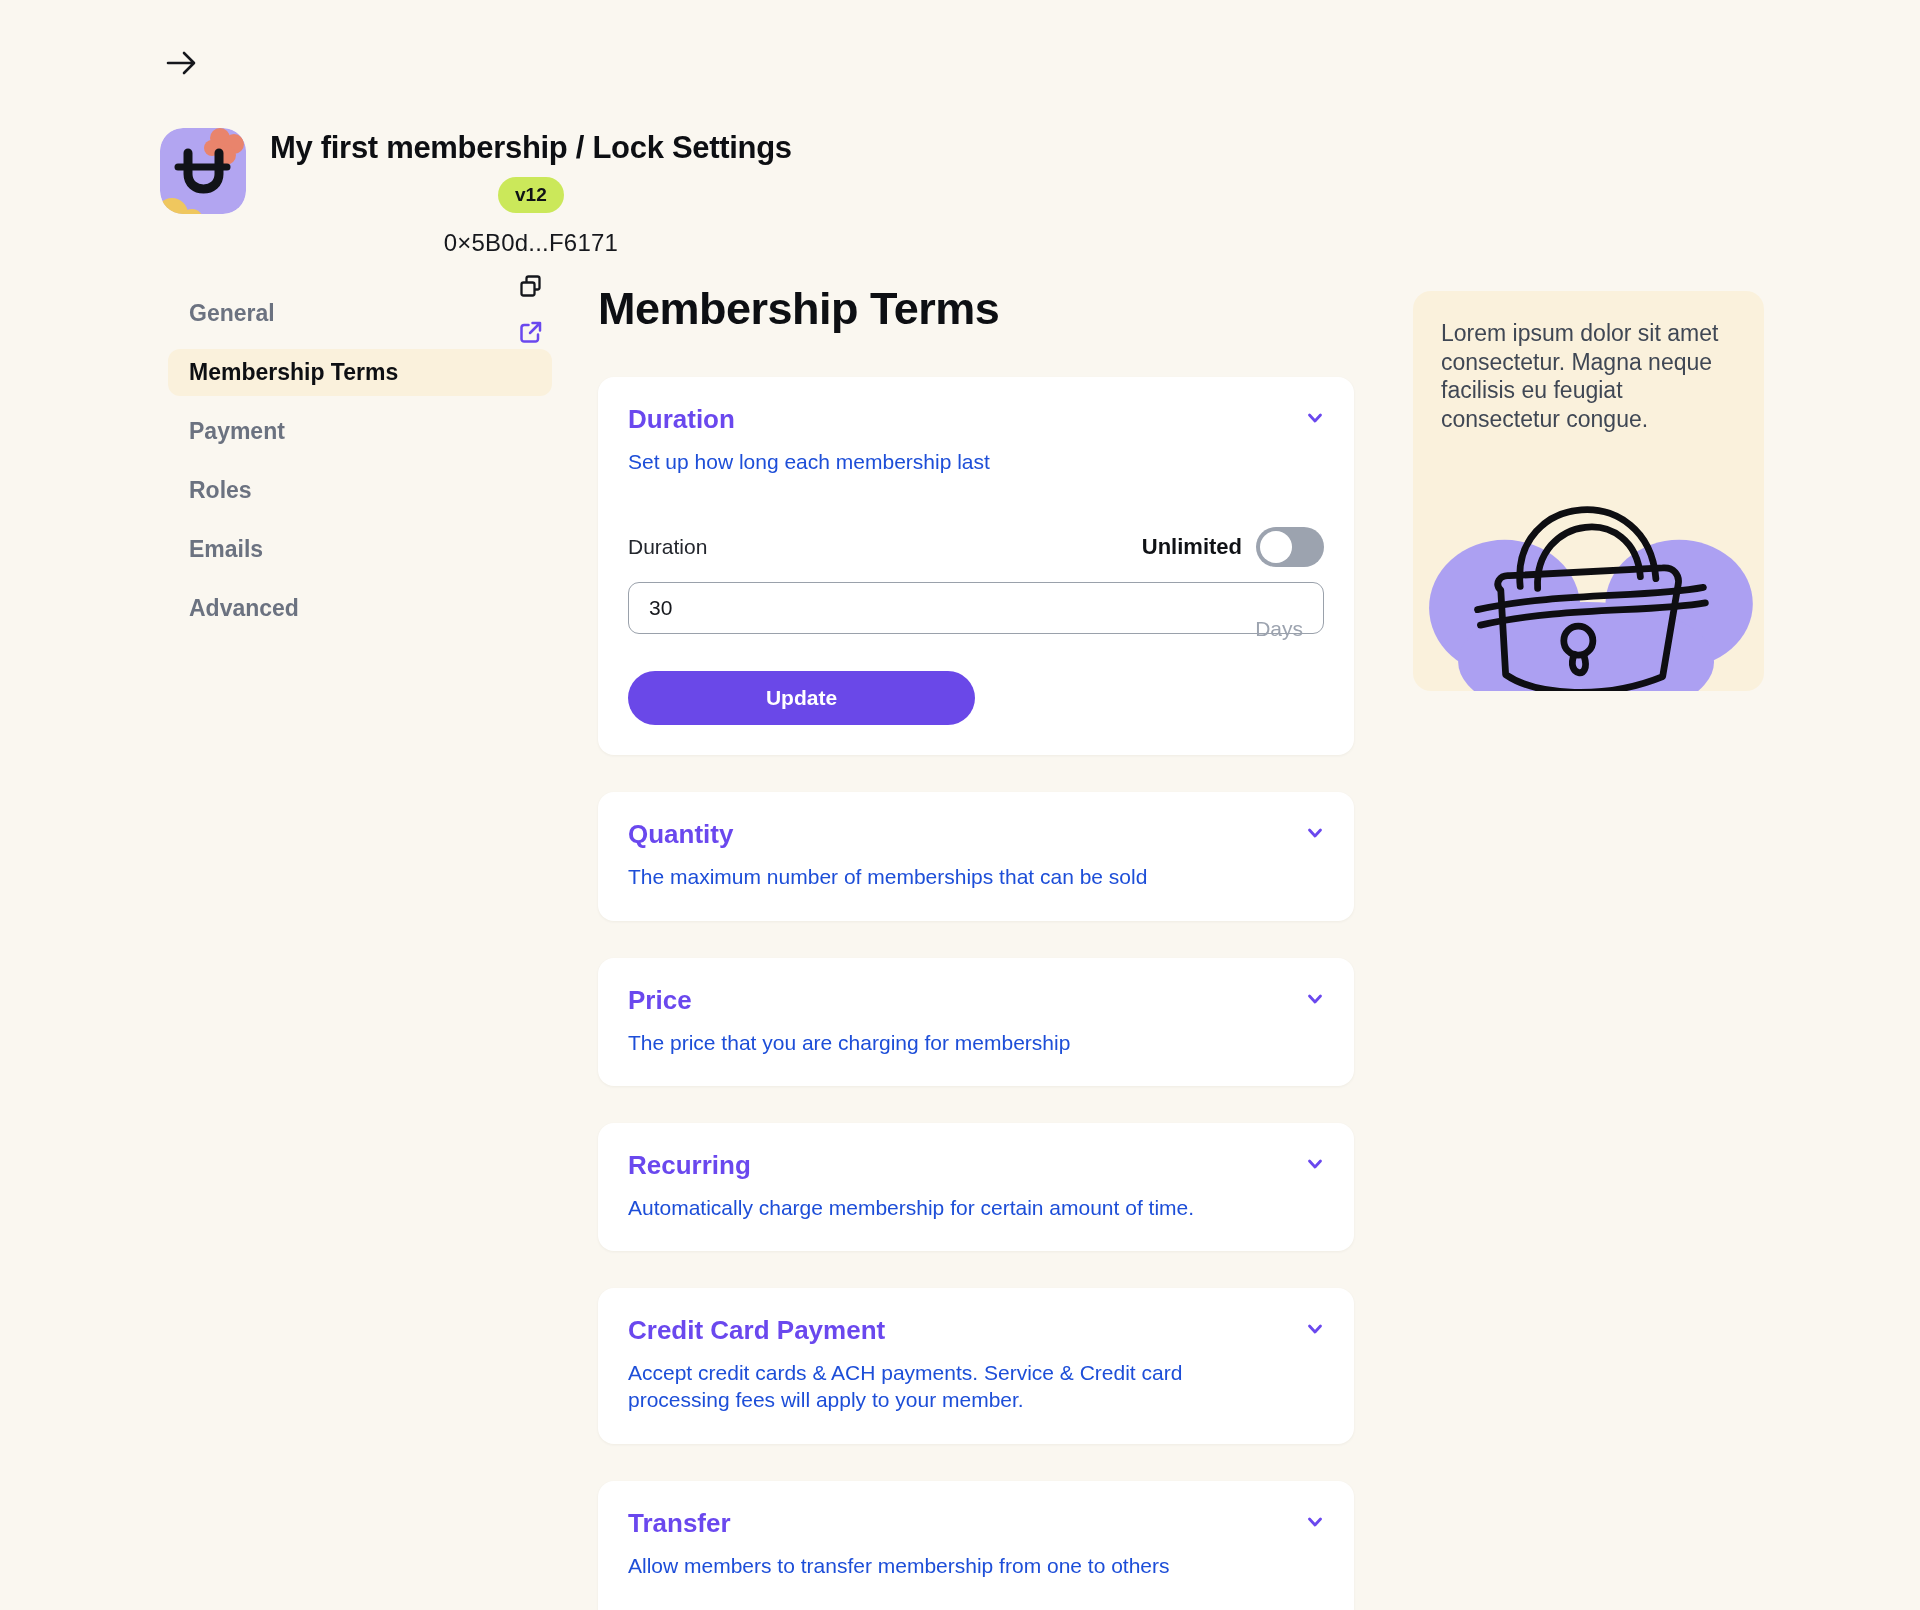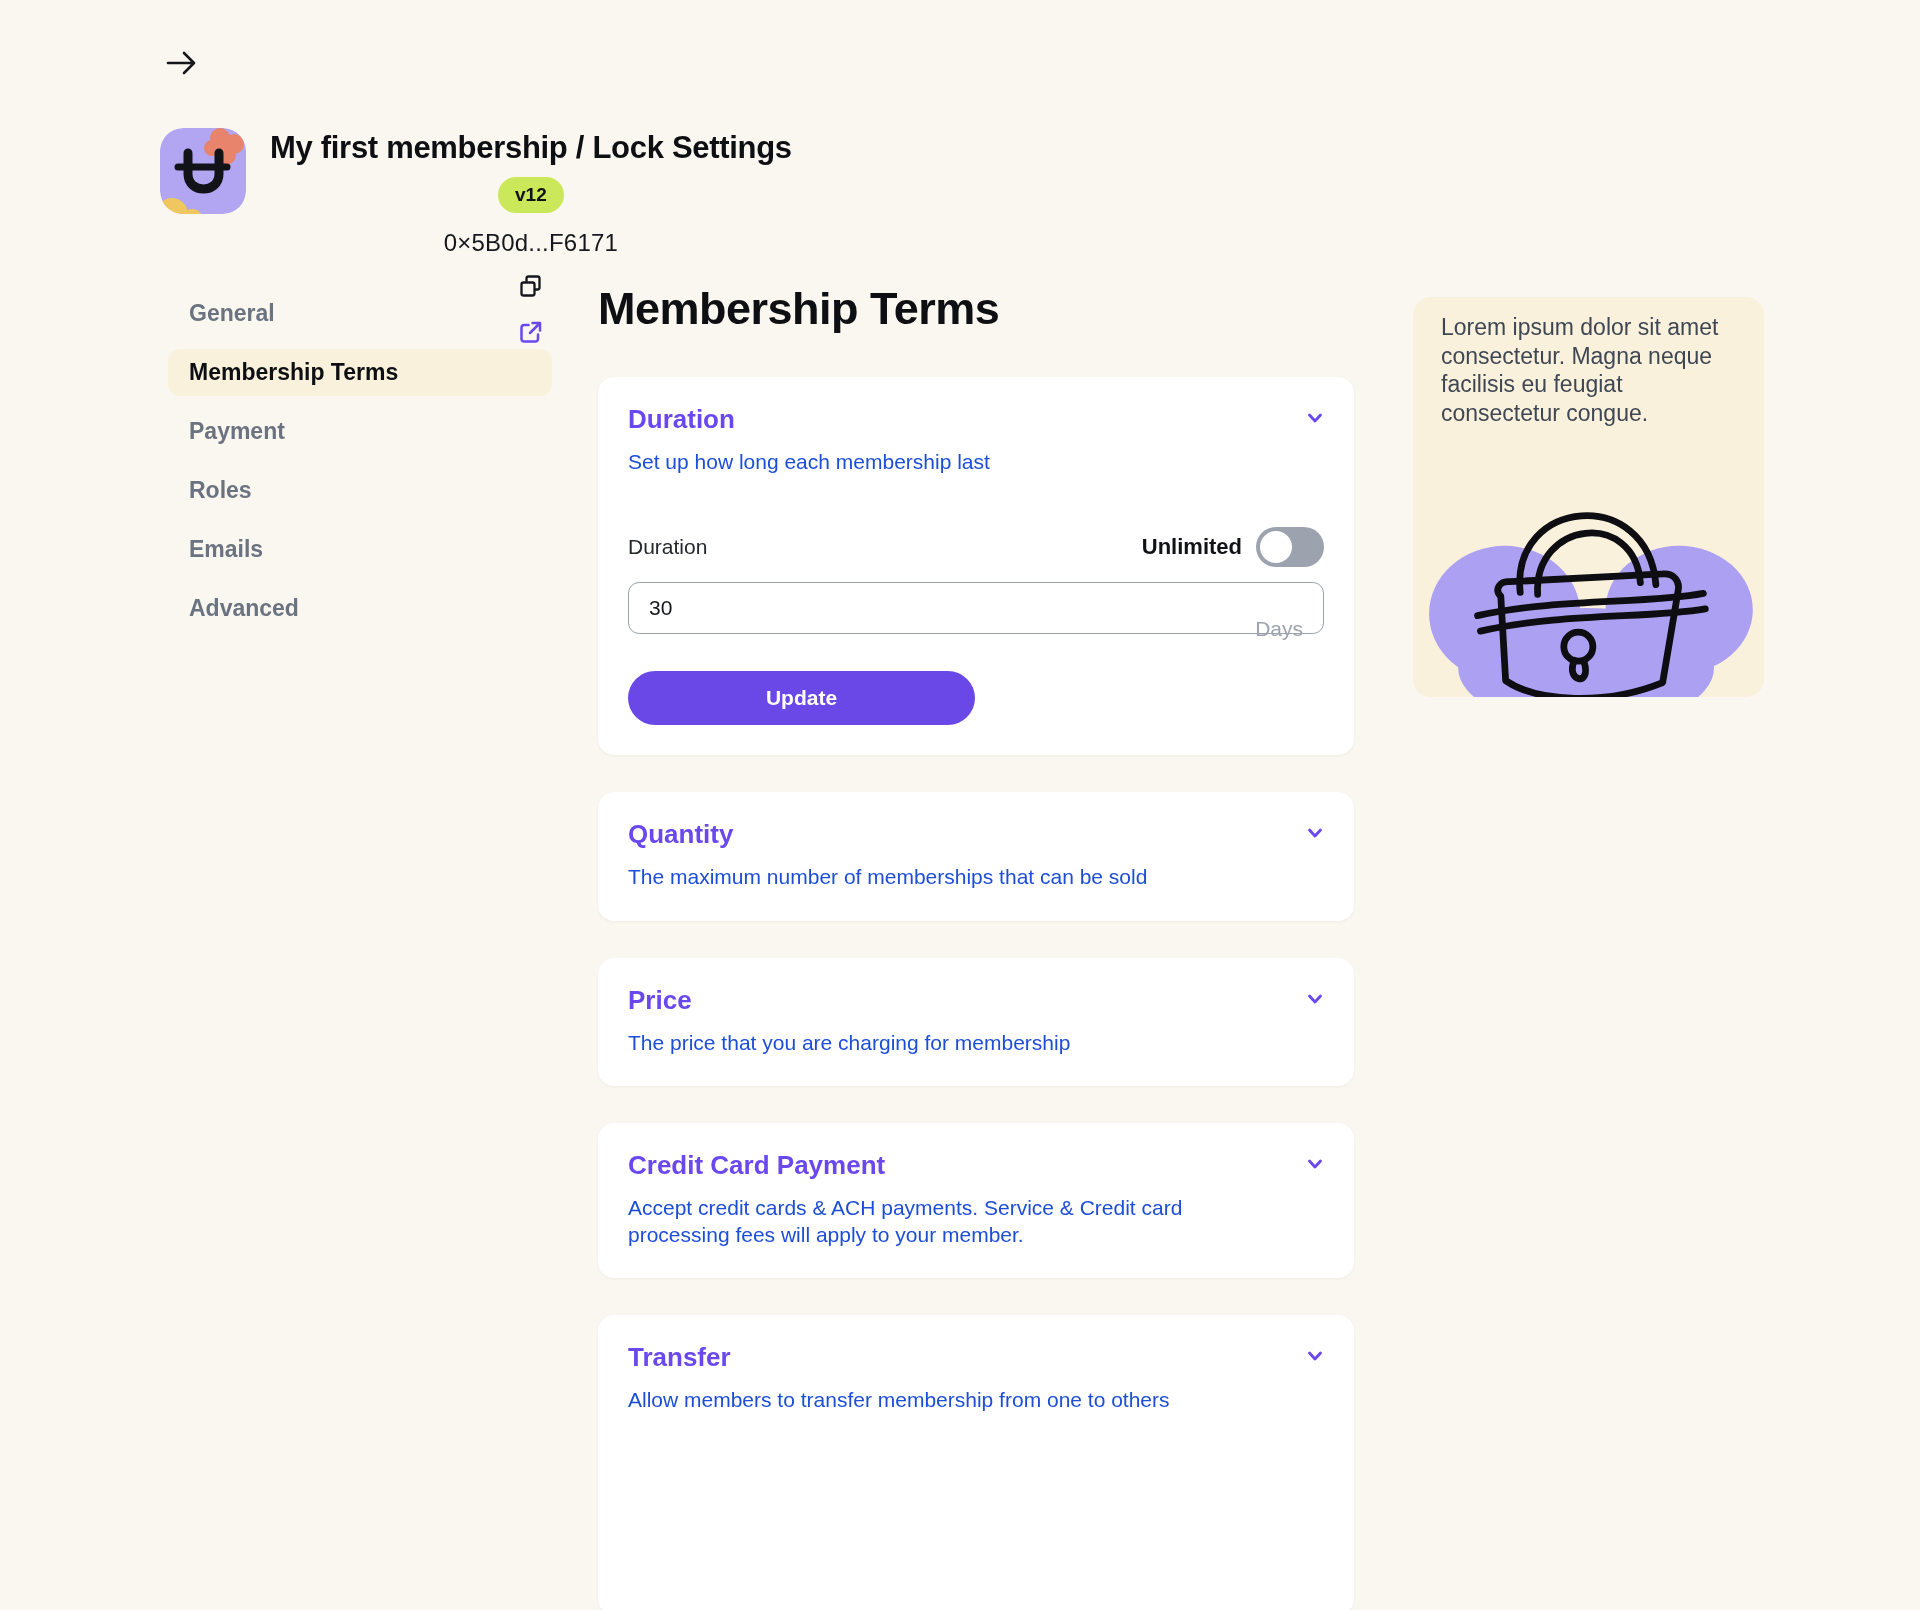--- a/index.html
+++ b/index.html
@@ -61,21 +61,21 @@
   .duration-input input { flex:1; border:none; outline:none; font-size:21px;
     color:#16181D; background:transparent; font-family:inherit; }
   .input-suffix { font-size:21px; color:#9CA3AF;margin-top:42px; }
 
   .update-btn { margin-top:37px; width:347px; height:54px; border:none; cursor:pointer;
     background:#6A48E8; color:#FFFFFF; font-size:21px; font-weight:700;
     border-radius:999px; font-family:inherit; display:block; }
 
   
   .aside { position:absolute; left:1413px; top:291px; width:351px; height:400px;
-    background:#FAF1DC; border-radius:18px; padding:16px 28px 0; overflow:hidden;margin-top:6px; }
+    background:#FAF1DC; border-radius:18px; padding:28px 28px 0; overflow:hidden; }
   .aside-text { font-size:23px; line-height:1.24; color:#3F4754; }
   .aside-art { position:absolute; left:50%; transform:translateX(-50%); bottom:-6px; }
 </style>
 </head>
 <body>
 
 <div class="app">
 
   <button class="back-btn">
     <span>
@@ -187,20 +187,29 @@
     <section class="card">
       <div class="card-title">Price</div>
       <span class="chevron">
         <svg width="18" height="14" viewBox="0 0 18 14" fill="none">
           <path d="M3.5 4 l5.5 6 5.5 -6" stroke="#6A48EE" stroke-width="2.8" stroke-linecap="round" stroke-linejoin="round"></path>
         </svg>
       </span>
       <div class="card-desc">The price that you are charging for membership</div>
     </section>
 
+    <section class="card">
+      <div class="card-title">Recurring</div>
+      <span class="chevron">
+        <svg width="18" height="14" viewBox="0 0 18 14" fill="none">
+          <path d="M3.5 4 l5.5 6 5.5 -6" stroke="#6A48EE" stroke-width="2.8" stroke-linecap="round" stroke-linejoin="round"></path>
+        </svg>
+      </span>
+      <div class="card-desc">Automatically charge membership for certain amount of time.</div>
+    </section>
 
     <section class="card">
       <div class="card-title">Credit Card Payment</div>
       <span class="chevron">
         <svg width="18" height="14" viewBox="0 0 18 14" fill="none">
           <path d="M3.5 4 l5.5 6 5.5 -6" stroke="#6A48EE" stroke-width="2.8" stroke-linecap="round" stroke-linejoin="round"></path>
         </svg>
       </span>
       <div class="card-desc" style="max-width:640px">Accept credit cards &amp; ACH payments. Service &amp; Credit card processing fees will apply to your member.</div>
     </section>

